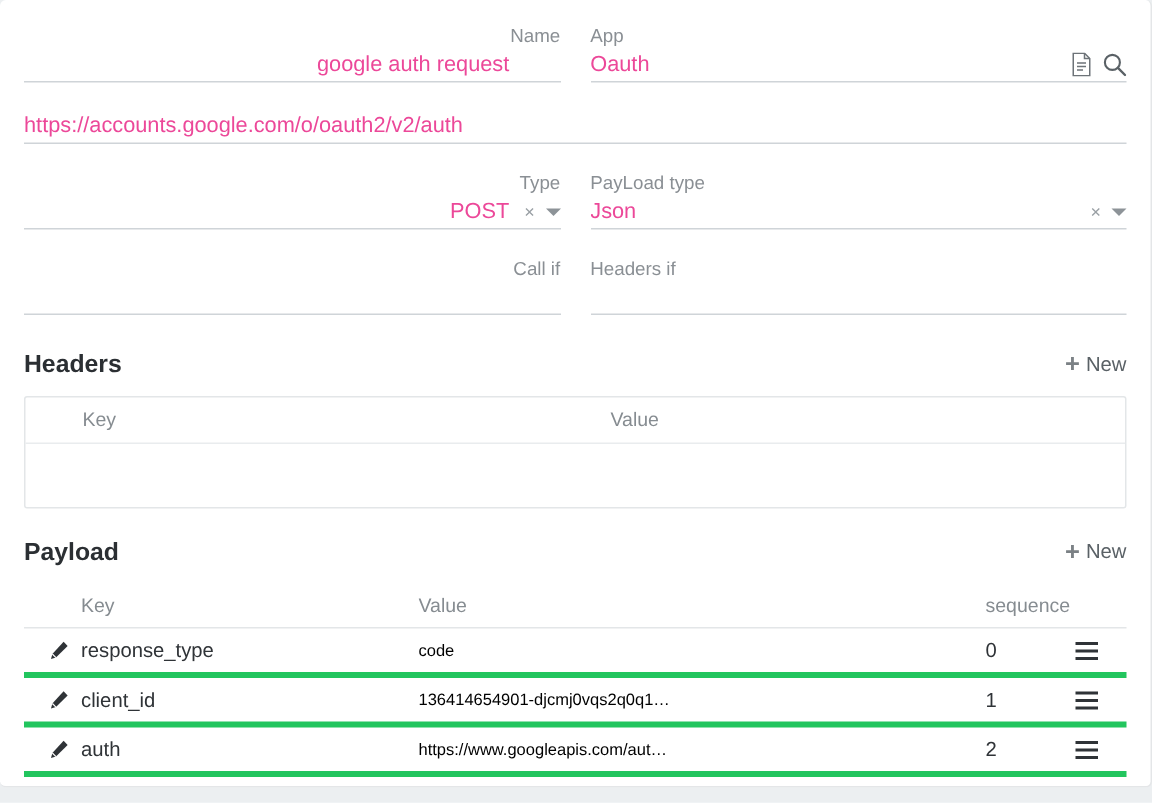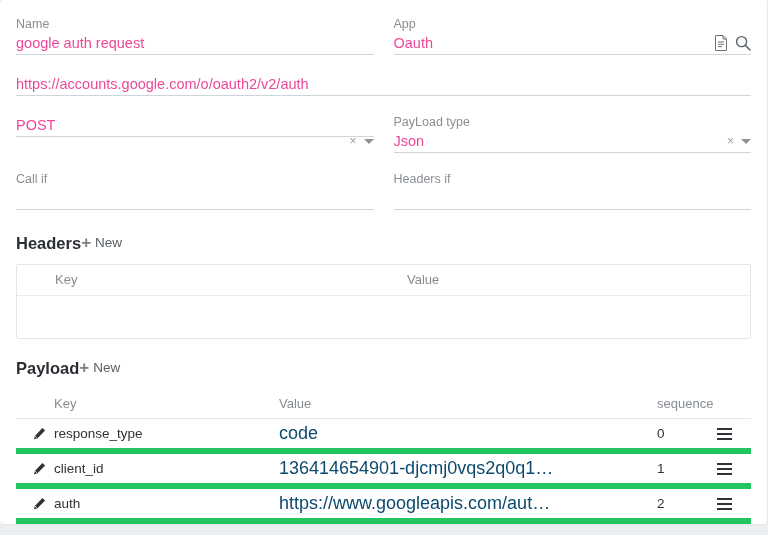--- a/index.html
+++ b/index.html
@@ -36,21 +36,21 @@
   .form-row {
     display: flex;
     gap: 0;
   }
   .field {
     flex: 1;
     min-width: 0;
     position: relative;
     padding-bottom: 4px;
   }
-  .field.left  { margin-right: 20px; }
+  .field.left  { margin-right: 20px; text-align: right; }
   .field-label {
     font-size: 12.5px;
     color: #8a8f94;
     line-height: 16px;
     height: 16px;
     white-space: nowrap;
   }
   .field-value {
     font-size: 14.5px;
     color: #ec4899;
@@ -101,20 +101,21 @@
     border-top: 5px solid #8d9398;
     cursor: pointer;
   }
 
   .gap-sm { height: 14px; }
 
   
   .section-head {
     display: flex;
     align-items: center;
+    justify-content: space-between;
     margin-top: 18px;
     margin-bottom: 10px;
   }
   .section-title {
     font-size: 16.5px;
     color: #2b2f33;
     font-weight: bold;
     line-height: 22px;
   }
   .new-btn {
@@ -154,43 +155,43 @@
     line-height: 18px;
   }
   .hdr-key   { width: 390px; padding-left: 38px; box-sizing: border-box; }
   .hdr-value { flex: 1; }
 
   
   .ruled-table { width: 100%; }
   .ruled-table .row {
     display: flex;
     align-items: center;
-    border-bottom: 6px solid #22c55e;
+    border-bottom: 4px solid #22c55e;
     height: 29px;
   }
   .ruled-table .row.head { border-bottom: 1px solid #e3e6e8; }
   .cell-edit {
     width: 38px;
     display: flex;
     align-items: center;
     padding-left: 17px;
     box-sizing: border-box;
   }
   .cell-key {
     width: 225px;
     font-size: 13.5px;
     color: #2f3337;
     white-space: nowrap;
     overflow: hidden;
     text-overflow: ellipsis;
   }
   .cell-val {
     flex: 1;
-    font-size: 18px;
-    color: #0c4a6e;
+    font-size: 11px;
+    color: #000000;
     white-space: nowrap;
     overflow: hidden;
     text-overflow: ellipsis;
     padding-right: 8px;
   }
   .cell-seq {
     width: 60px;
     text-align: left;
     font-size: 13.5px;
     color: #2f3337;
@@ -263,20 +264,21 @@
       <div class="field">
         <div class="field-value">https://accounts.google.com/o/oauth2/v2/auth</div>
         <div class="underline"></div>
       </div>
     </div>
 
     <div class="gap-sm"></div>
 
     <div class="form-row">
       <div class="field left">
+        <div class="field-label">Type</div>
         <div class="field-value">POST</div>
         <div class="field-icons">
           <span class="clear-x">×</span>
           <span class="caret"></span>
         </div>
         <div class="underline"></div>
       </div>
       <div class="field">
         <div class="field-label">PayLoad type</div>
         <div class="field-value">Json</div>

